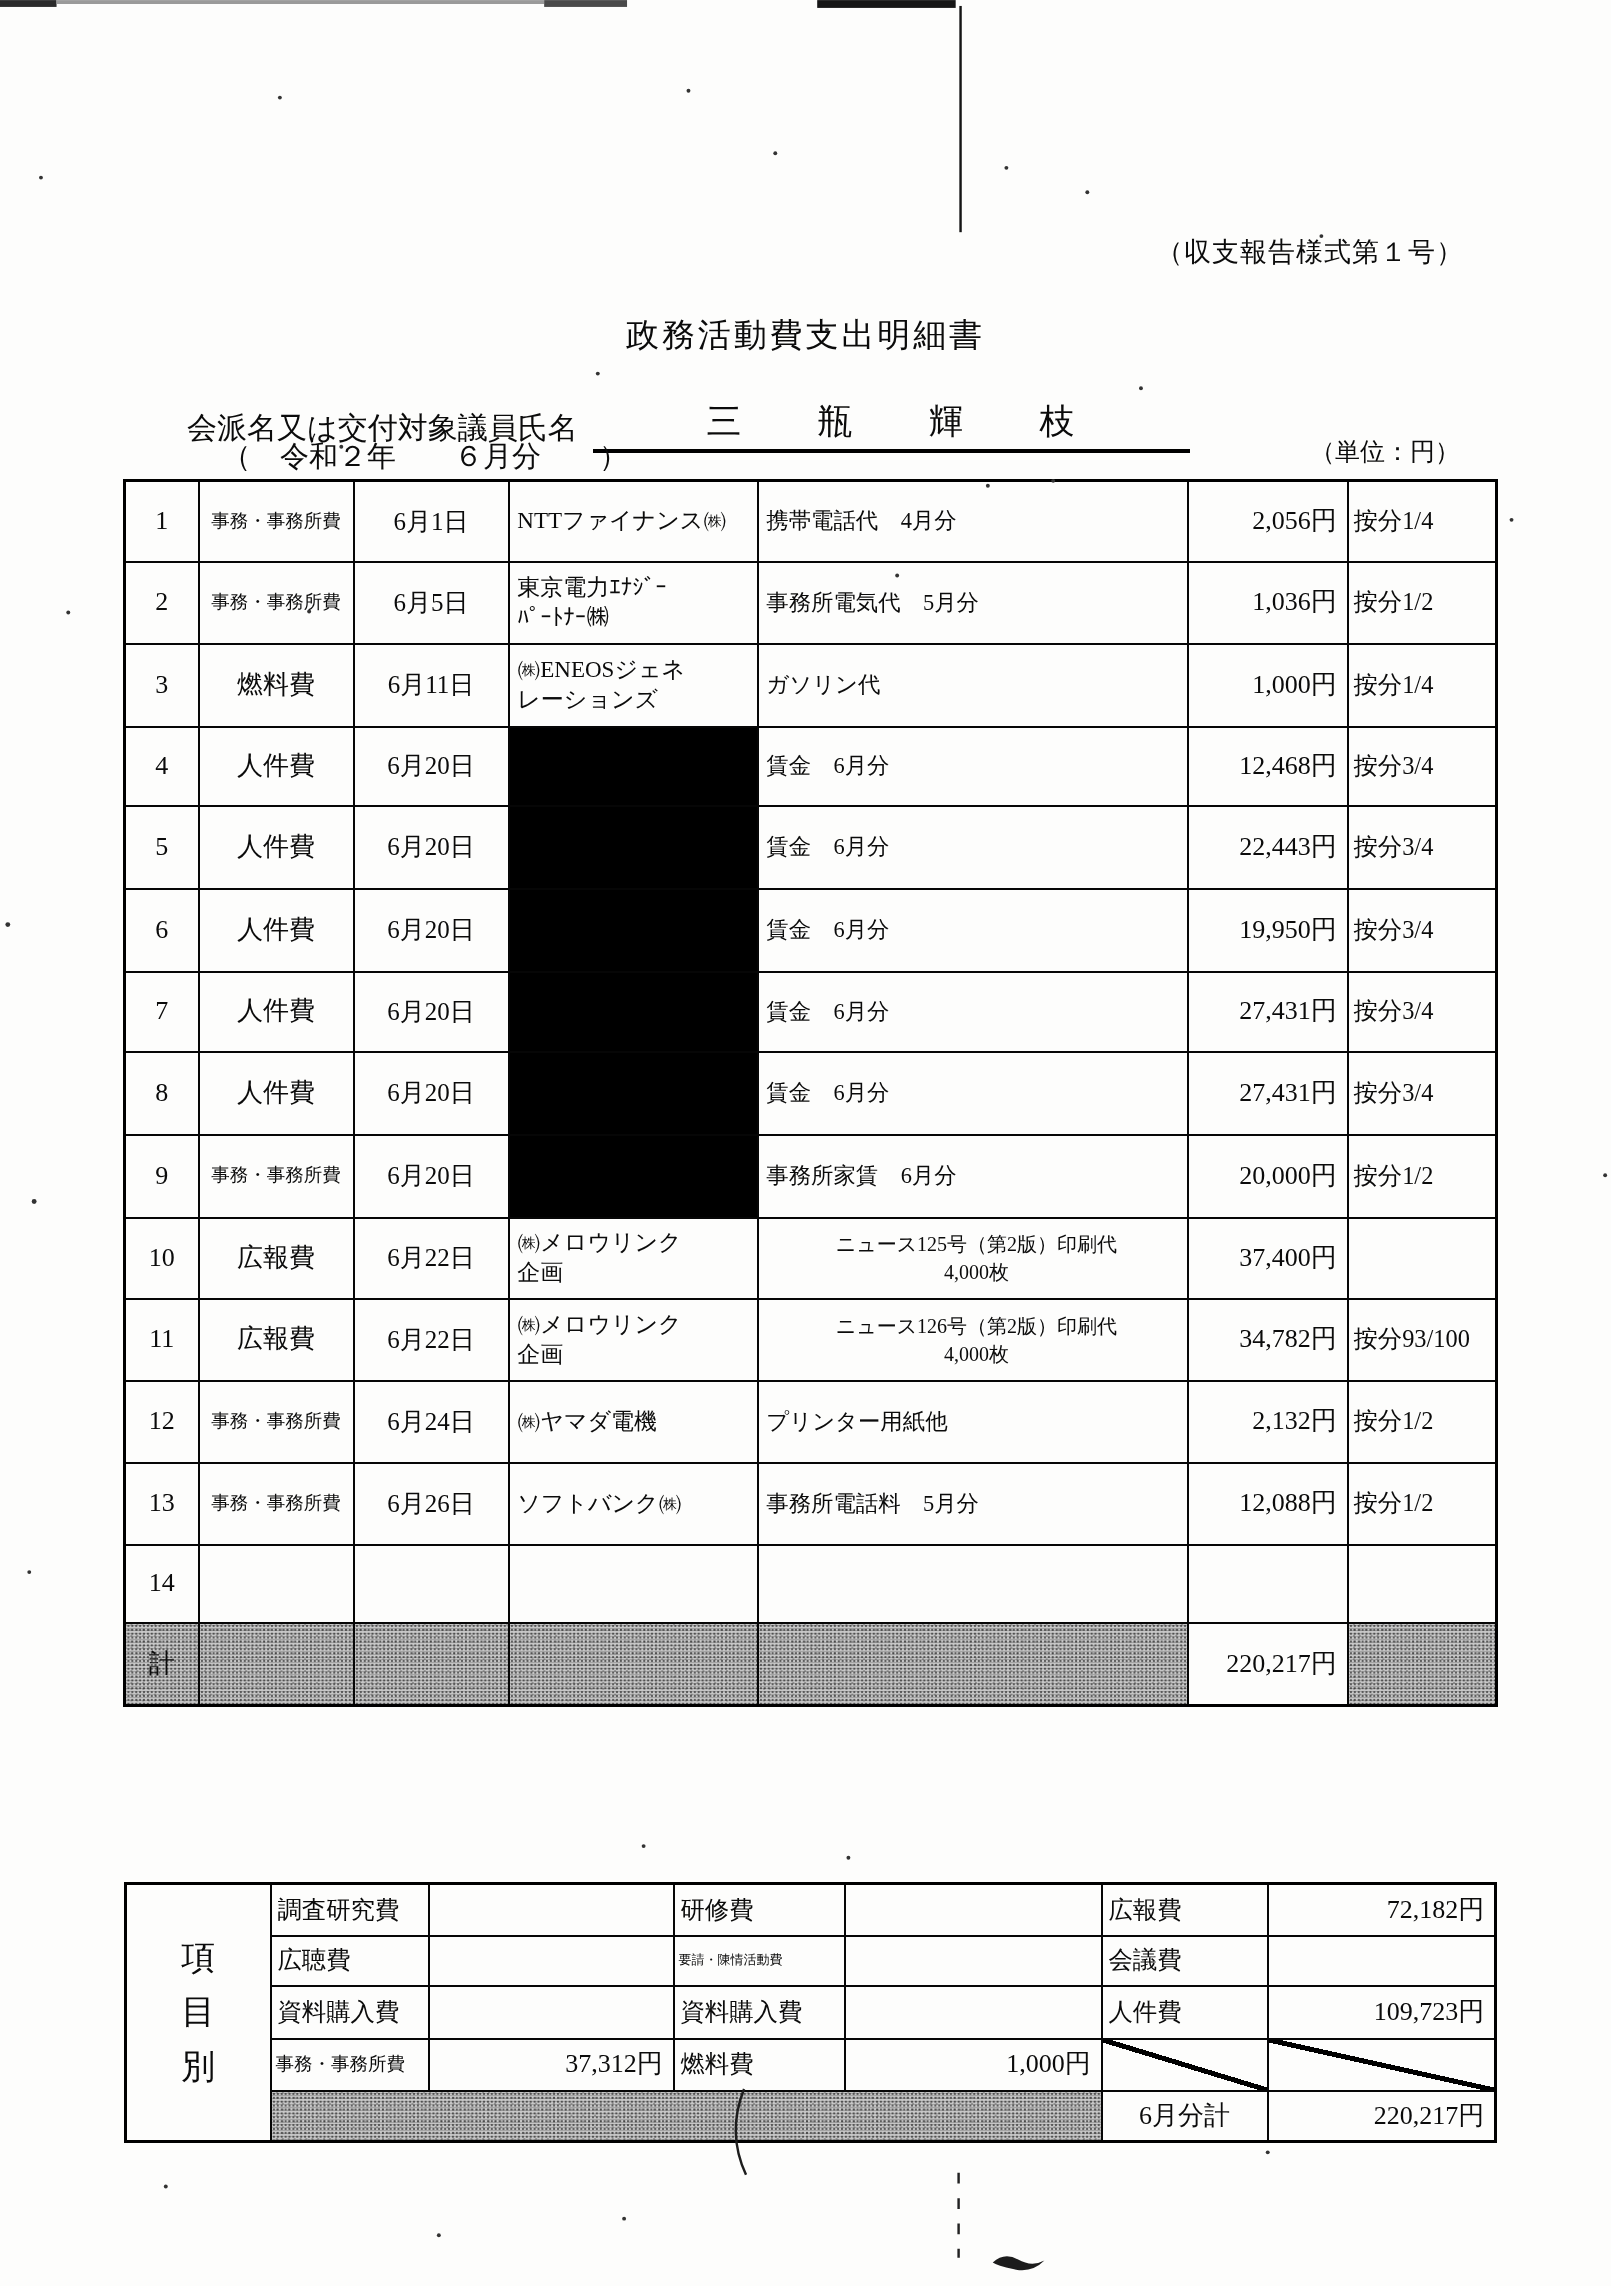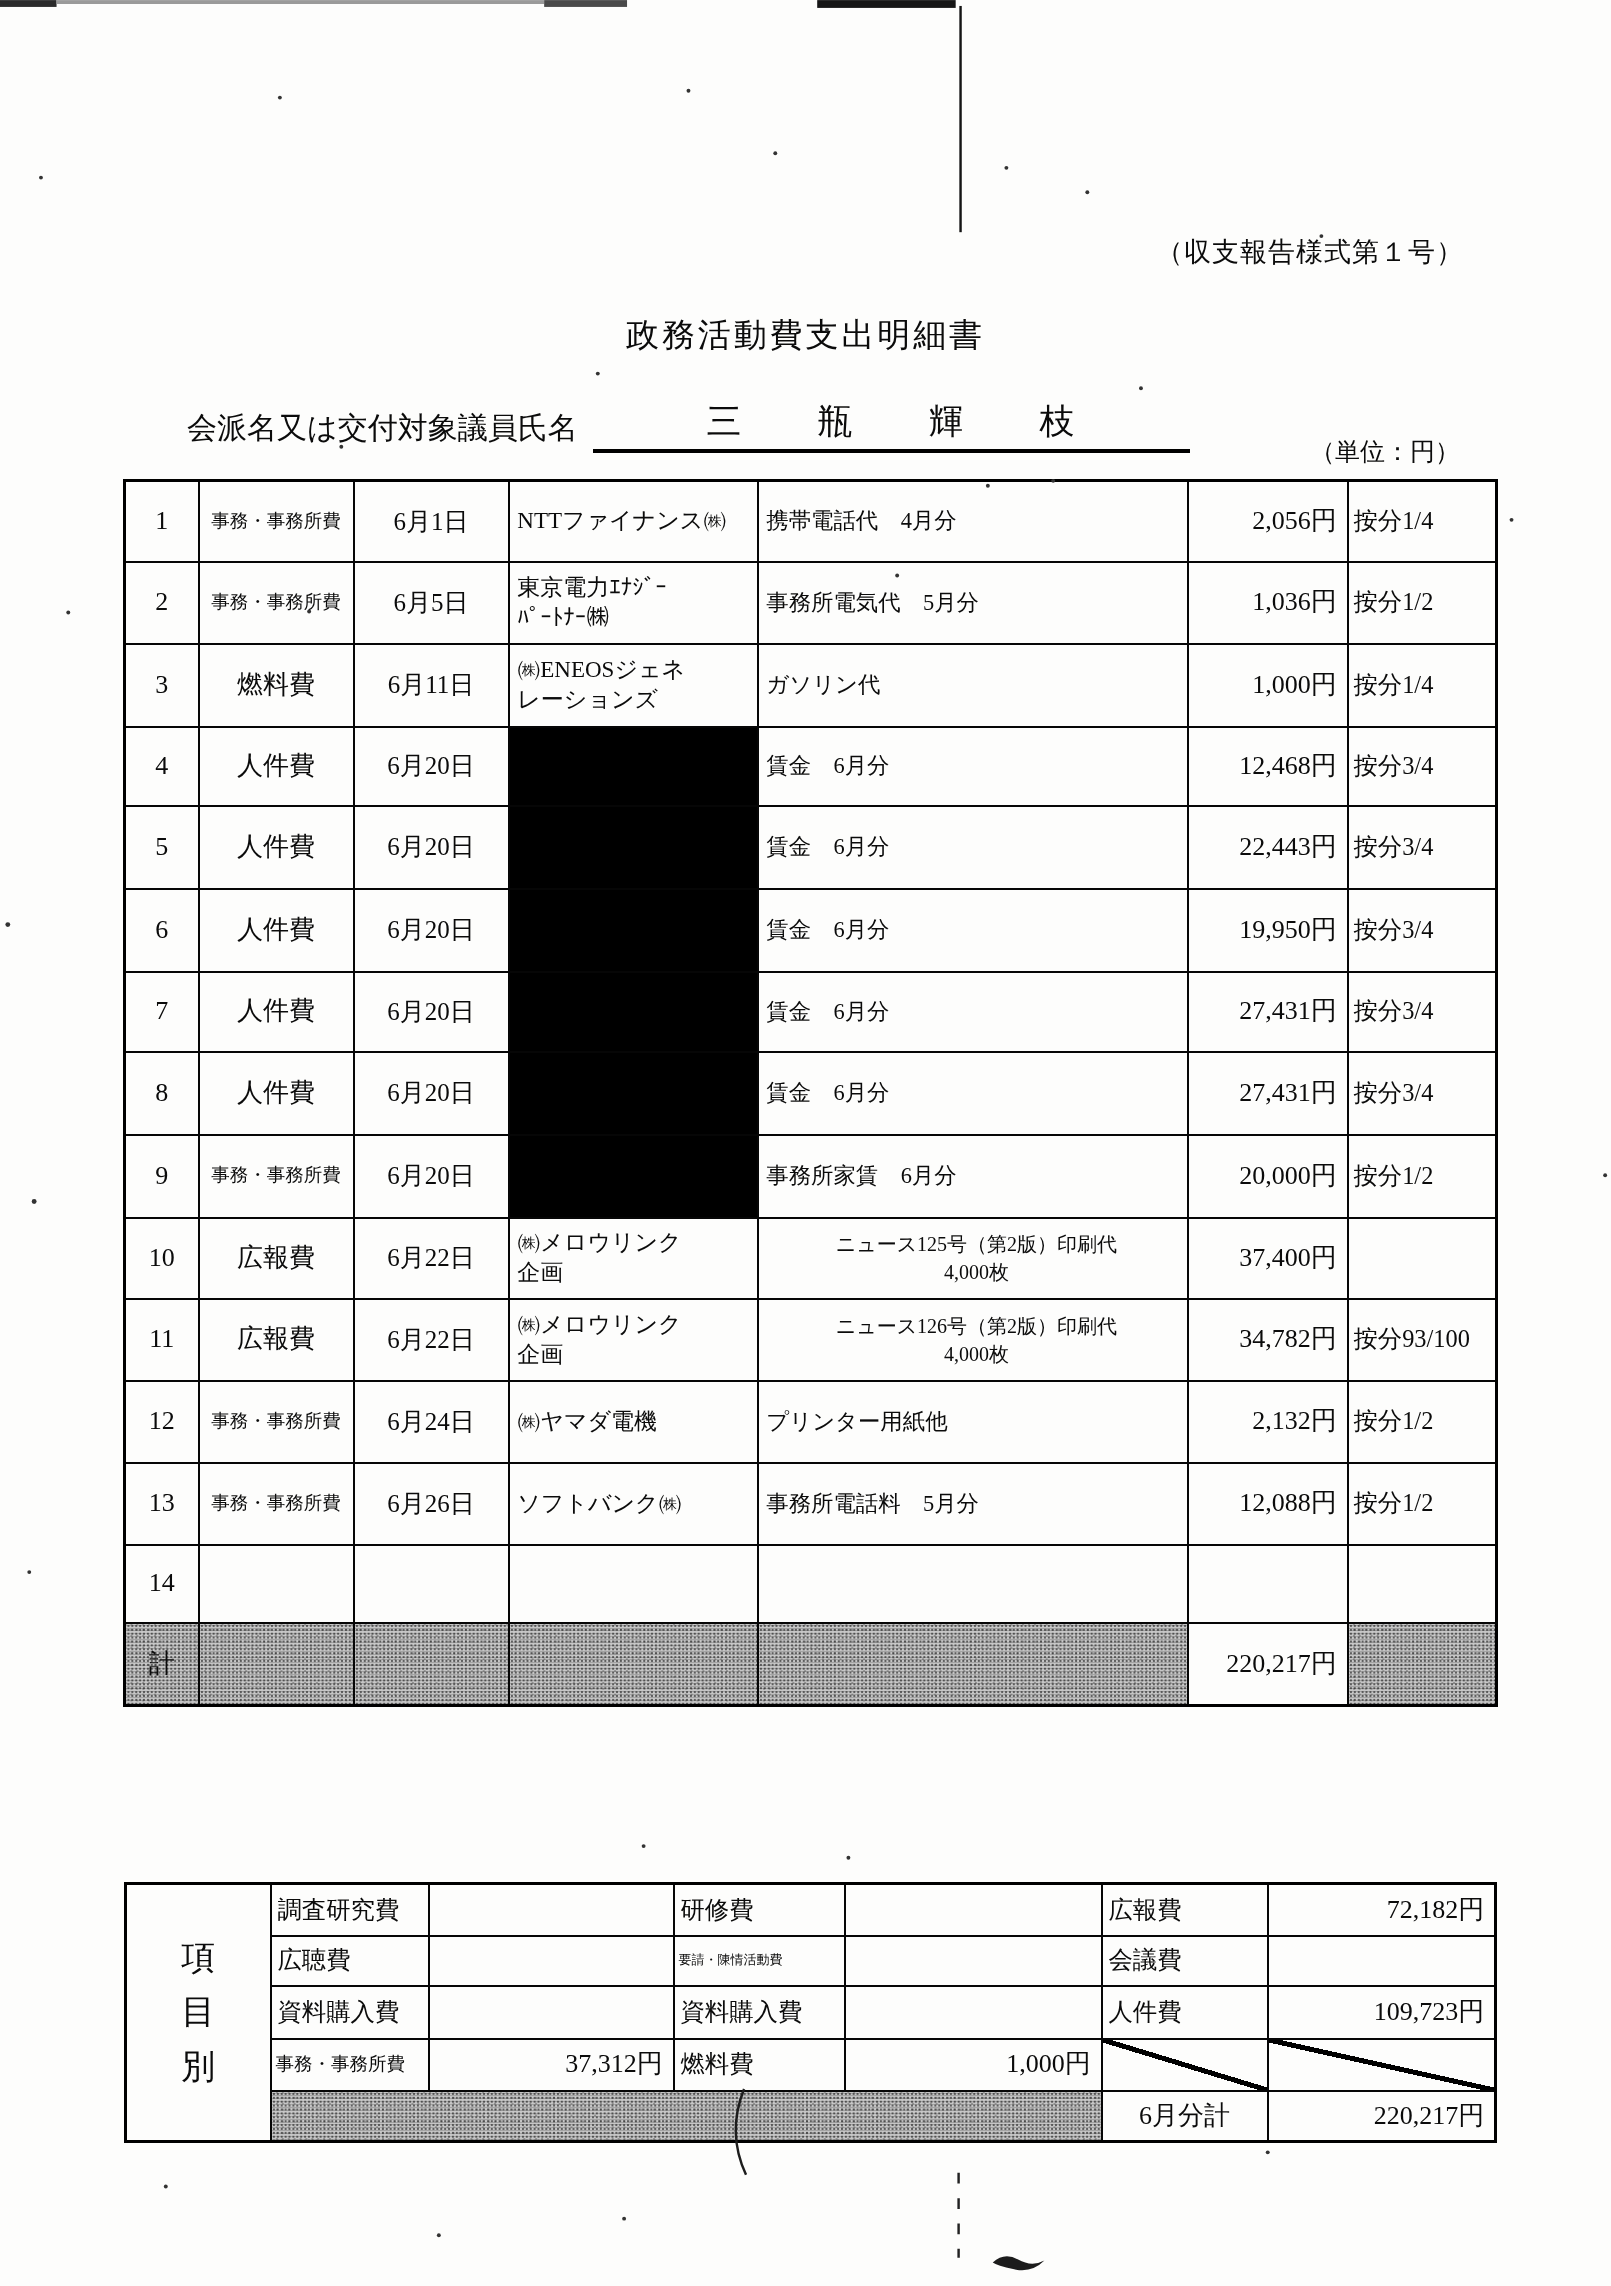--- a/index.html
+++ b/index.html
@@ -53,20 +53,21 @@
 </style>
 </head>
 <body>
 
 <div id="sheet">
 
   <div class="abs form-code">（収支報告様式第１号）</div>
   <div class="abs doc-title">政務活動費支出明細書</div>
   <div class="abs name-label">会派名又は交付対象議員氏名</div>
   <div class="abs name-line">三　　瓶　　輝　　枝</div>
+  <div class="abs period">（　令和２年　　６月分　　）</div>
   <div class="abs unit">（単位：円）</div>
 
   <table id="main" class="abs">
     <colgroup>
         <col style="width:74px">
         <col style="width:155px">
         <col style="width:155px">
         <col style="width:249px">
         <col style="width:430px">
         <col style="width:160px">

